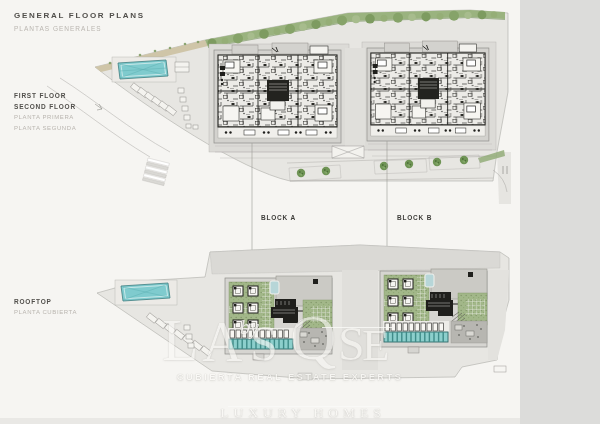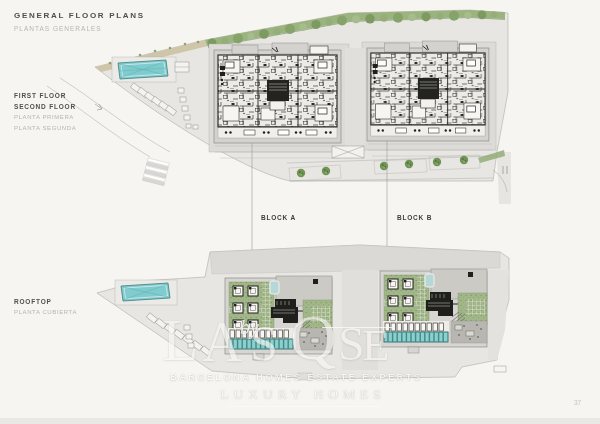--- a/index.html
+++ b/index.html
@@ -1,17 +1,17 @@
 <!DOCTYPE html>
 <html style="--page-bg: #f6f5f2; --text-dark: #514f4b; --text-light: #bab6b0; --label-dark: #3d3c39; --watermark: #faf9f6; --pool: #7fcbce; --garden: #a2b789; --tree: #6f9455; --paving: #e7e6e2; --building: #d3d2ce; --ink: #1f1f1c;"><head>
 <meta charset="utf-8">
 <style>
   html,body{margin:0;padding:0;background:#dcdcda;}
   #page{
-    position:relative;width:600px;height:424px;overflow:hidden;
+    position:relative;width:520px;height:424px;overflow:hidden;
     background:var(--page-bg,#f6f5f2);
     font-family:"Liberation Sans",sans-serif;
   }
   #plan-svg{position:absolute;left:0;top:0;z-index:1;}
   .txt{position:absolute;z-index:2;white-space:nowrap;}
   .doc-title{left:14px;top:11px;font-size:8px;letter-spacing:1.7px;color:var(--text-dark,#4f4e4b);font-weight:bold;}
   .doc-sub{left:14px;top:25px;font-size:6.5px;letter-spacing:1px;color:var(--text-light,#bab6b0);}
   .lbl-dark{font-size:6.5px;letter-spacing:0.8px;color:var(--text-dark,#4f4e4b);font-weight:bold;}
   .lbl-light{font-size:6px;letter-spacing:0.6px;color:var(--text-light,#bab6b0);}
   .blk{font-size:6.5px;letter-spacing:0.8px;color:var(--label-dark,#3d3c39);font-weight:bold;}
@@ -359,20 +359,20 @@
 
 <div id="watermark">
   <span class="wm wm-mono" style="left:162px;top:310px;font-size:60px;">L</span>
   <span class="wm wm-mono" style="left:202px;top:314px;font-size:56px;">A</span>
   <span class="wm wm-mono" style="left:250px;top:318px;font-size:50px;">S</span>
   <span class="wm wm-mono" style="left:290px;top:306px;font-size:64px;">Q</span>
   <span class="wm wm-mono" style="left:338px;top:320px;font-size:48px;">S</span>
   <span class="wm wm-mono" style="left:362px;top:323px;font-size:45px;">E</span>
   <div class="wm-line" style="left:322px;top:327px;width:70px;"></div>
   <span class="wm wm-by" style="left:240px;top:316px;">by</span>
-  <div class="wm wm-tagline" style="left:170px;top:371px;width:240px;text-align:center;">BARCELONA HOMES ESTATE EXPERTS</div>
-  <div class="wm wm-category" style="left:218px;top:386px;width:170px;text-align:center;">LUXURY HOMES</div>
+  <div class="wm wm-tagline" style="left:170px;top:371px;width:240px;text-align:center;">CUBIERTA REAL ESTATE EXPERTS</div>
+  <div class="wm wm-category" style="left:218px;top:405px;width:170px;text-align:center;">LUXURY HOMES</div>
   <div class="wm-line" style="left:228px;top:406px;width:152px;"></div>
 </div>
 
 <div id="bottom-strip"></div>
 
 </div>
 
 </body></html>

